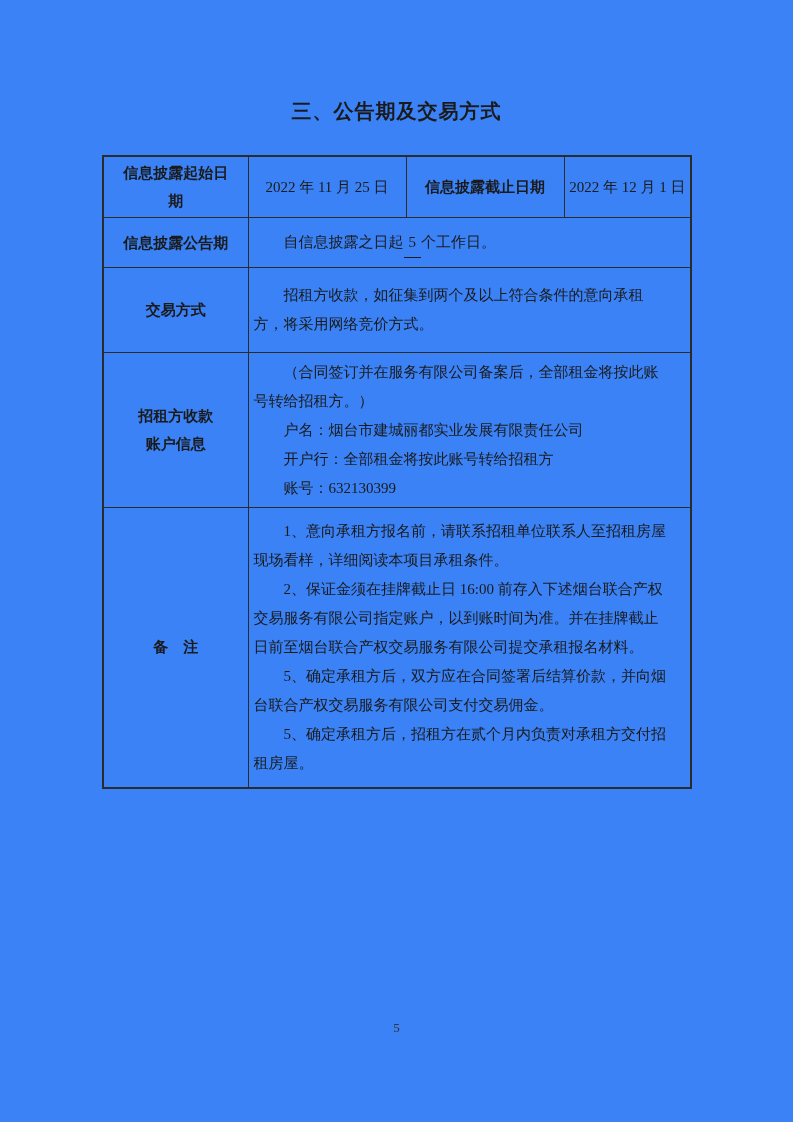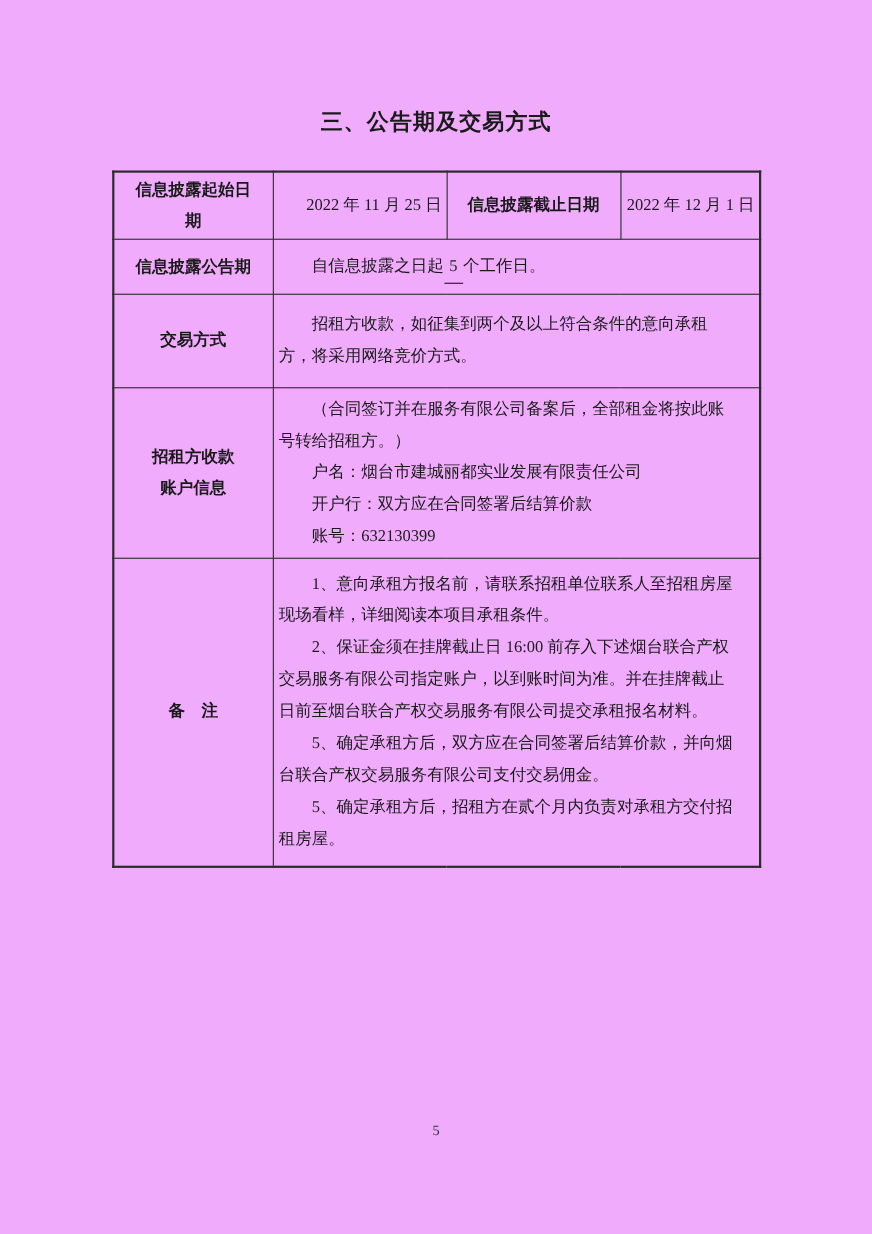--- a/index.html
+++ b/index.html
@@ -1,20 +1,20 @@
 <!DOCTYPE html>
 <html><head>
 <meta charset="utf-8">
 <style>
   html,body { margin:0; padding:0; background:#e8e8e8; }
   .page {
     position:relative;
     width:793px; height:1122px;
     margin:0 auto;
-    background:#f0abfc;
+    background:#3b82f6;
     font-family:"Liberation Serif","DejaVu Serif",serif;
     color:#1a1a1a;
     overflow:hidden;
   }
   .doc-title {
     margin:97px 0 0 0;
     text-align:center;
     font-size:20px;
     font-weight:bold;
     line-height:28px;
@@ -32,21 +32,21 @@
     font-size:15px;
     vertical-align:middle;
   }
   td.lbl {
     font-weight:bold;
     text-align:center;
     line-height:28px;
     padding:2px 16px;
   }
   td.val {
-    text-align:right;
+    text-align:center;
     line-height:28px;
     padding:16px 4px;
   }
   td.content {
     padding:4px 22px 4px 5px;
   }
   td.content p {
     margin:0;
     text-indent:2em;
     line-height:29px;
@@ -110,21 +110,21 @@
       </tr>
 
       <tr class="r5">
         <td class="lbl">
           <div>招租方收款</div>
           <div>账户信息</div>
         </td>
         <td class="content" colspan="3">
           <p>（合同签订并在服务有限公司备案后，全部租金将按此账号转给招租方。）</p>
           <p>户名：烟台市建城丽都实业发展有限责任公司</p>
-          <p>开户行：双方应在合同签署后结算价款</p>
+          <p>开户行：全部租金将按此账号转给招租方</p>
           <p>账号：632130399</p>
         </td>
       </tr>
 
       <tr class="r6">
         <td class="lbl">备　注</td>
         <td class="content" colspan="3">
           <p>1、意向承租方报名前，请联系招租单位联系人至招租房屋现场看样，详细阅读本项目承租条件。</p>
           <p>2、保证金须在挂牌截止日 16:00 前存入下述烟台联合产权交易服务有限公司指定账户，以到账时间为准。并在挂牌截止日前至烟台联合产权交易服务有限公司提交承租报名材料。</p>
           <p>5、确定承租方后，双方应在合同签署后结算价款，并向烟台联合产权交易服务有限公司支付交易佣金。</p>

